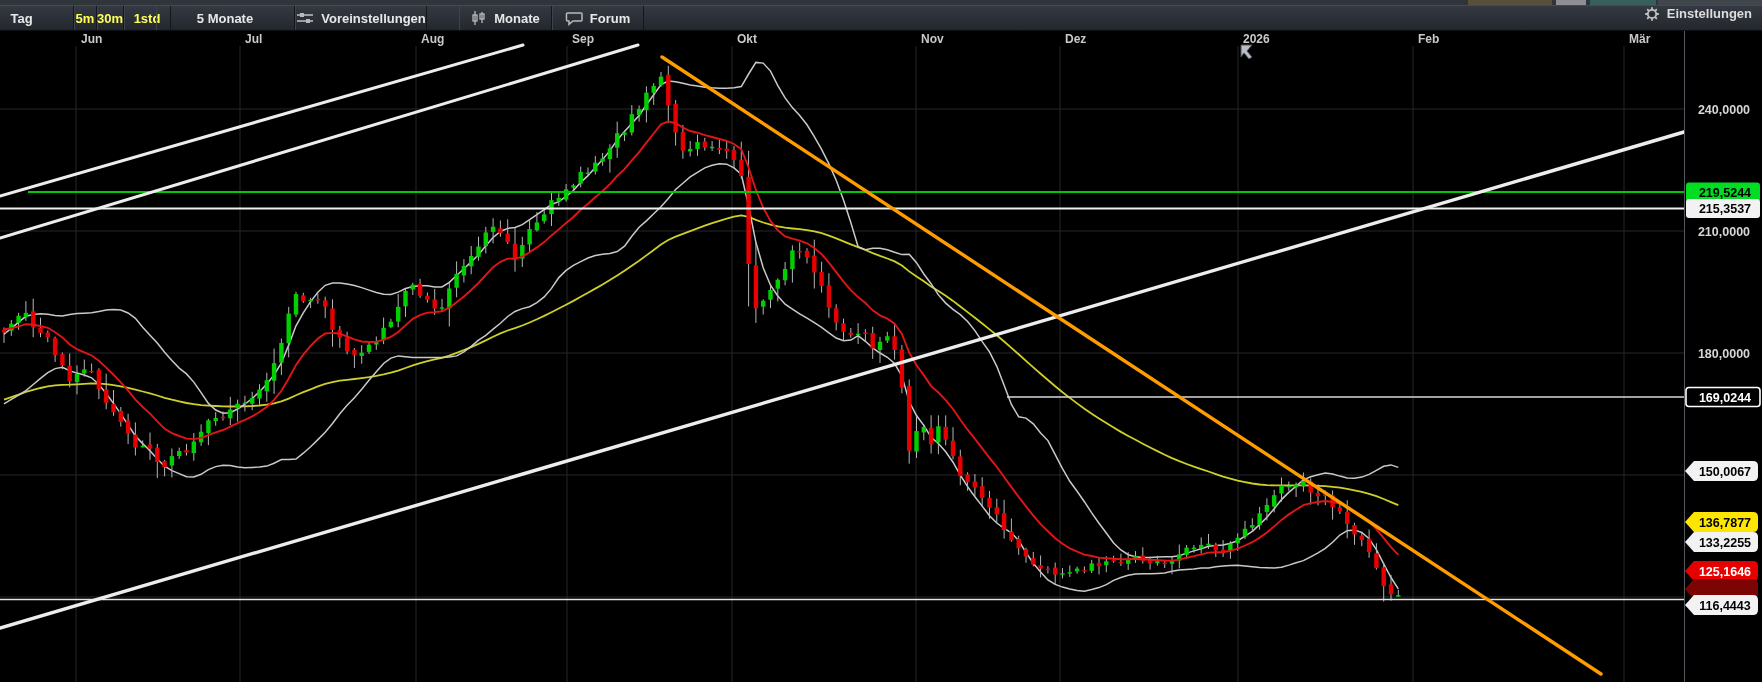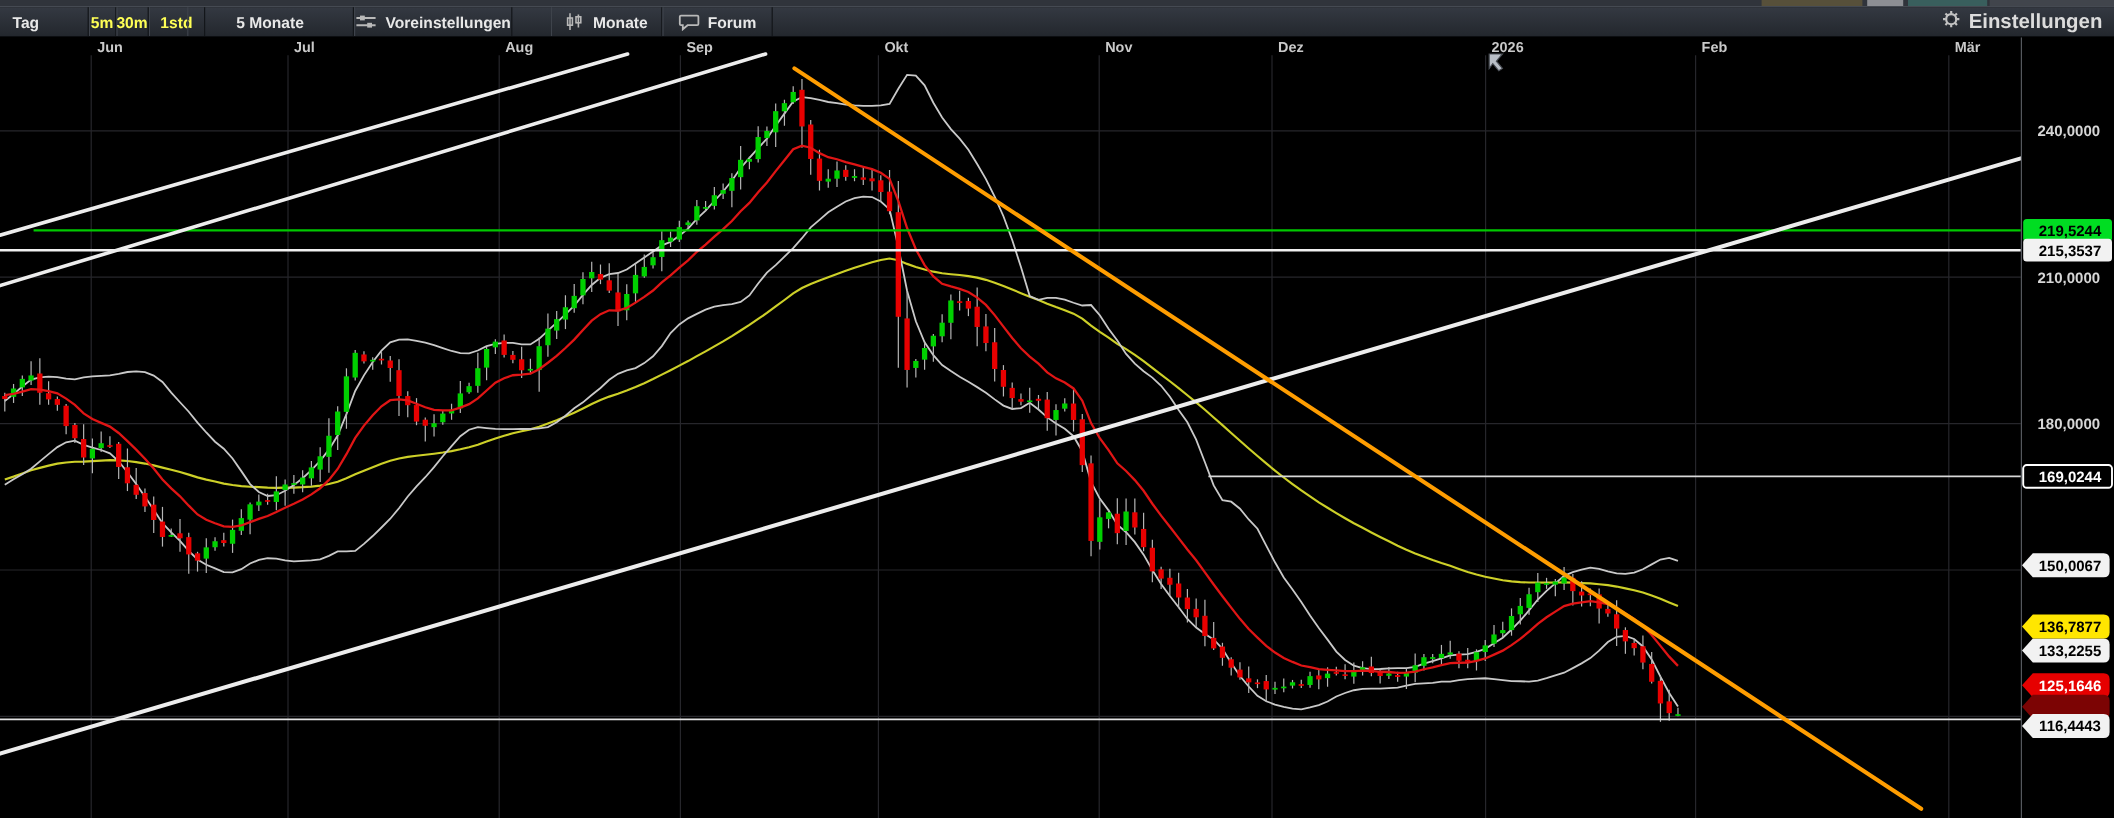--- a/index.html
+++ b/index.html
@@ -9,22 +9,22 @@
   #top-strip{position:absolute;left:0;top:0;width:1762px;height:5px;background:#30343b;}
   #top-strip .blk{position:absolute;top:0;height:5px;}
   
   #toolbar{position:absolute;left:0;top:5px;width:1762px;height:26px;
            background:linear-gradient(#343942,#23272d);
            border-top:1px solid #454a52;border-bottom:1px solid #0c0e11;box-sizing:border-box;}
   .tb-btn{position:absolute;top:0;height:24px;display:flex;align-items:center;justify-content:center;
           gap:6px;font-size:13px;font-weight:bold;white-space:nowrap;cursor:pointer;
           border-right:1px solid #13161a;box-shadow:inset 1px 0 0 #3e434b;box-sizing:border-box;}
   .tb-btn .ic{display:flex;align-items:center;}
-  #settings-btn{position:absolute;right:4px;top:0;height:24px;display:flex;align-items:center;gap:7px;
-          color:#dcdcdc;font-size:17px;font-weight:bold;cursor:pointer;padding:0 6px;}
+  #settings-btn{position:absolute;right:4px;top:0;height:24px;display:flex;align-items:flex-start;gap:7px;
+          color:#dcdcdc;font-size:13px;font-weight:bold;cursor:pointer;padding:0 6px;}
   #chart-wrap{position:absolute;left:0;top:31px;width:1762px;height:651px;background:#000;}
   svg text{font-family:"Liberation Sans",sans-serif;}
 </style>
 </head>
 <body>
 
 <div id="top-strip">
     <div class="blk" style="left: 1468px; width: 84px; background: rgb(87, 80, 58);"></div>
     <div class="blk" style="left: 1556px; width: 30px; background: rgb(141, 143, 148);"></div>
     <div class="blk" style="left: 1590px; width: 66px; background: rgb(57, 95, 93);"></div>

